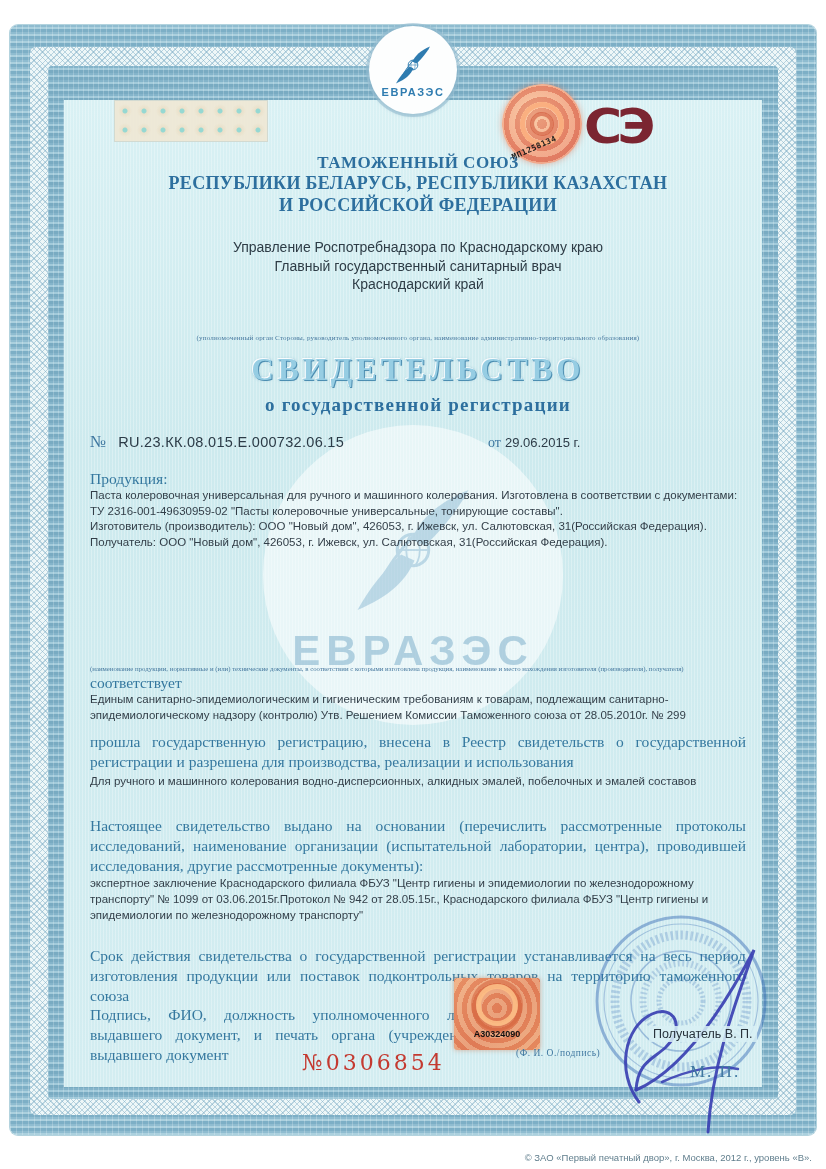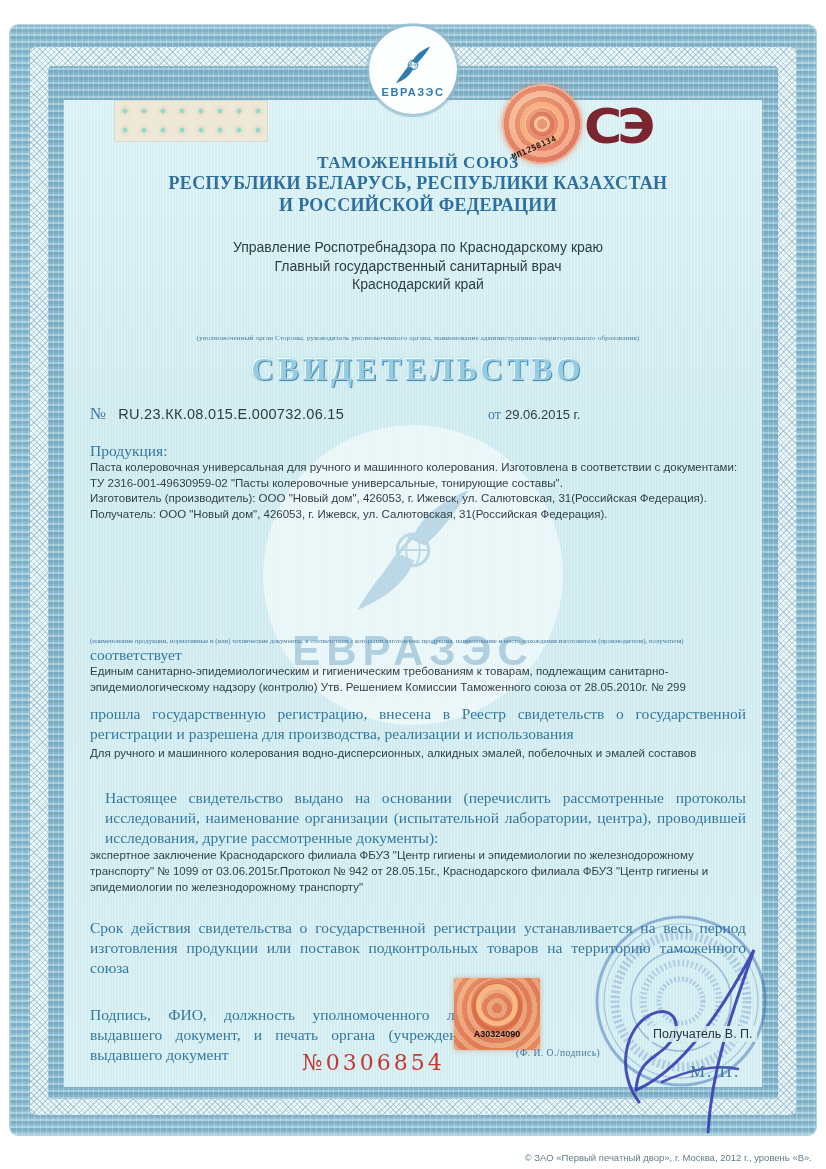--- a/index.html
+++ b/index.html
@@ -66,21 +66,21 @@
   .num-row{position:relative;margin-top:16px;height:22px;}
   .num-sym{font-size:17px;color:#3f77a0;}
   .num-val{font-size:14.5px;color:#2c3b47;margin-left:12px;letter-spacing:.3px;}
   .date-wrap{position:absolute;left:398px;top:1px;}
   .date-prefix{font-size:14px;color:#3f77a0;font-family:"Liberation Serif",serif;}
   .date-val{font-size:13px;color:#2c3b47;margin-left:4px;}
   .sec-label{font-size:15.5px;color:#35789f;line-height:1.15;}
   .body-text{font-size:11.5px;color:#323e48;line-height:1.38;}
   .cap-fields{margin-top:114px;font-size:6.8px;color:#48799f;}
   .blue-para{font-size:15.5px;color:#35789f;line-height:1.3;text-align:justify;text-align-last:left;}
-  .mt2{margin-top:2px;}.mt8{margin-top:8px;}.mt16{margin-top:16px;}.mt22{margin-top:22px;}.mt26{margin-top:26px;margin-left:15px;}
+  .mt2{margin-top:2px;}.mt8{margin-top:8px;}.mt16{margin-top:16px;}.mt22{margin-top:22px;}.mt26{margin-top:26px;}
 
   
   .watermark{position:absolute;left:50%;top:325px;transform:translateX(-50%);width:300px;height:300px;
     border-radius:50%;background:rgba(255,255,255,.55);z-index:1;
     display:flex;flex-direction:column;align-items:center;justify-content:center;}
   .watermark svg{opacity:.25;}
   .wm-label{font-size:42px;font-weight:bold;letter-spacing:6px;color:rgba(125,175,202,.55);margin-top:2px;}
 
   
   .sign-label{position:absolute;left:26px;top:905px;width:392px;z-index:2;}
@@ -150,20 +150,21 @@
     <div class="col">
       <div class="org1 serif center">ТАМОЖЕННЫЙ СОЮЗ</div>
       <div class="org2 serif center">РЕСПУБЛИКИ БЕЛАРУСЬ, РЕСПУБЛИКИ КАЗАХСТАН</div>
       <div class="org3 serif center">И РОССИЙСКОЙ ФЕДЕРАЦИИ</div>
       <div class="authority center pre">Управление Роспотребнадзора по Краснодарскому краю
 Главный государственный санитарный врач
 Краснодарский край</div>
       <div class="cap-tiny serif center">(уполномоченный орган Стороны, руководитель уполномоченного органа, наименование административно-территориального образования)</div>
 
       <div class="title-main serif center">СВИДЕТЕЛЬСТВО</div>
+      <div class="title-sub serif center">о государственной регистрации</div>
 
       <div class="num-row">
         <span class="num-sym serif">№</span><span class="num-val">RU.23.КК.08.015.Е.000732.06.15</span>
         <span class="date-wrap">
           <span class="date-prefix">от</span><span class="date-val">29.06.2015 г.</span>
         </span>
       </div>
 
       <div class="sec-label serif mt16">Продукция:</div>
       <div class="body-text pre">Паста колеровочная универсальная для ручного и машинного колерования. Изготовлена в соответствии с документами: ТУ 2316-001-49630959-02 "Пасты колеровочные универсальные, тонирующие составы".

